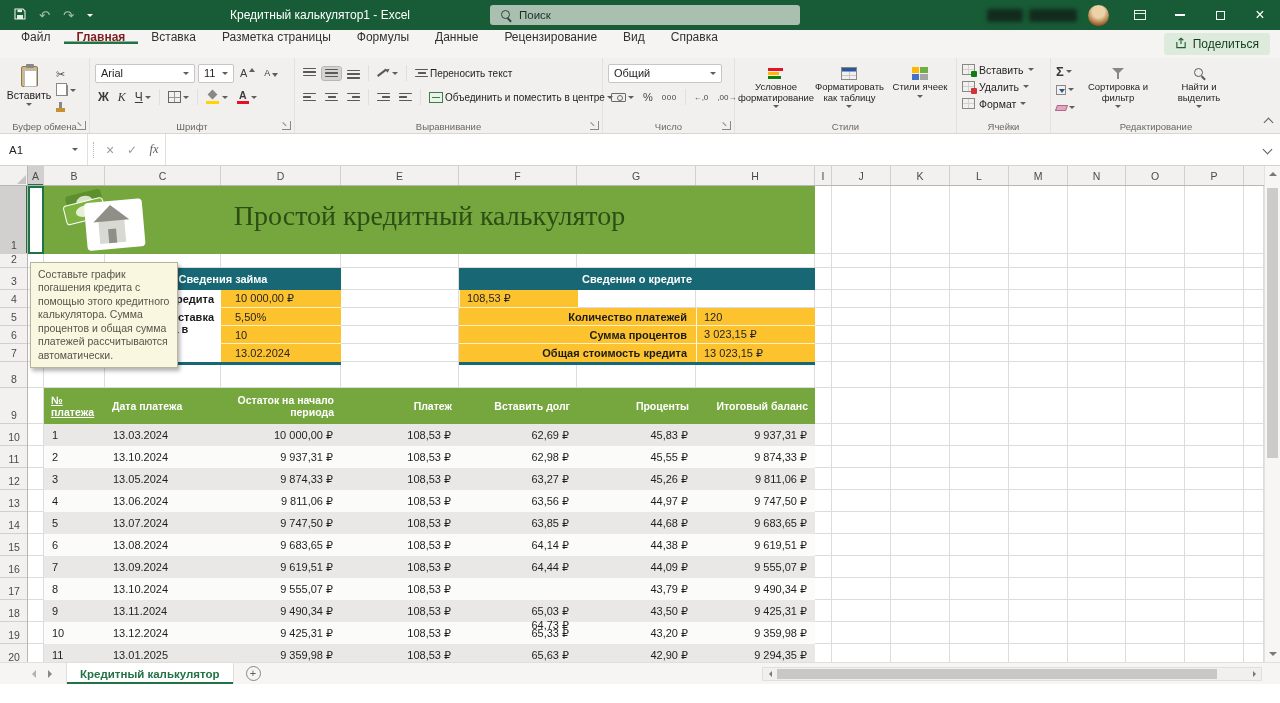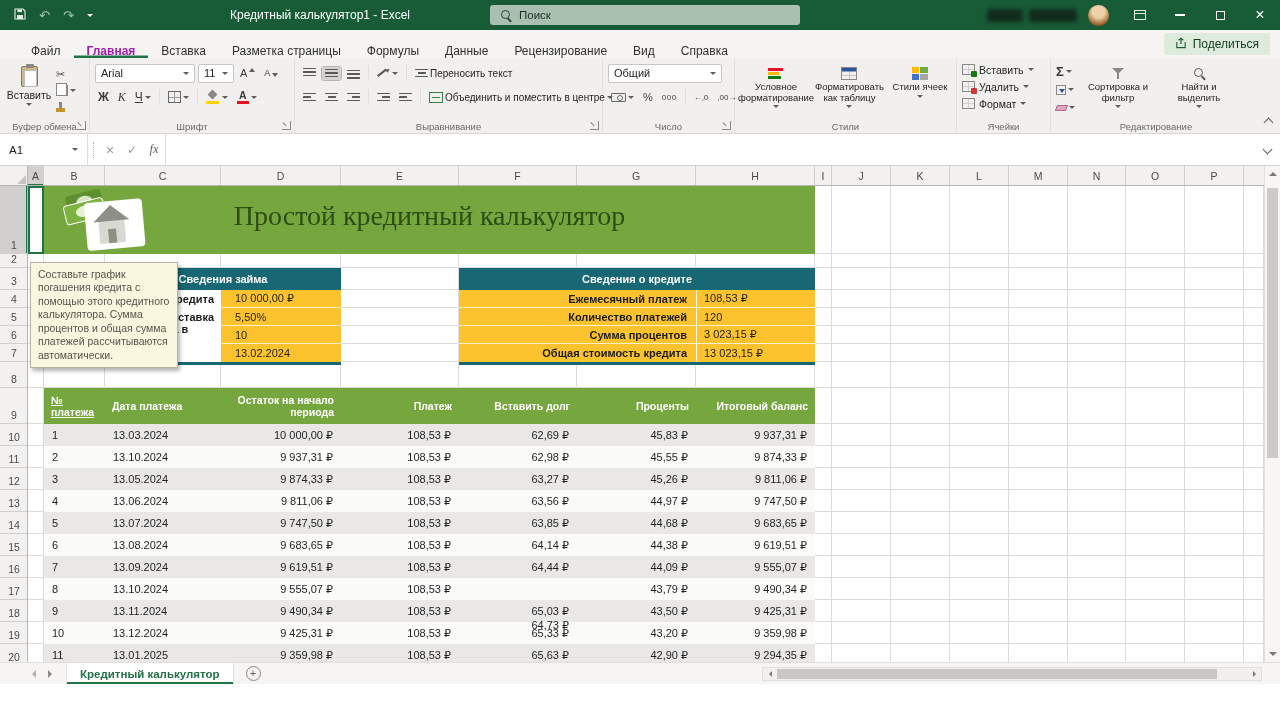--- a/index.html
+++ b/index.html
@@ -20,24 +20,24 @@
   .ribopt::after{content:"";position:absolute;left:0;right:0;top:2px;height:1.2px;background:#e8efe9}
   .winbtn{width:40px;height:30px;display:flex;align-items:center;justify-content:center}
   .wb-min{width:10px;height:1.5px;background:#fff}
   .wb-max{width:9px;height:9px;border:1.2px solid #fff}
   .wb-close::before{content:"×";font-size:16px;color:#fff;line-height:1}
   .mag{width:12px;height:12px;position:relative;flex:none}
   .mag::before{content:"";position:absolute;left:1px;top:1px;width:7px;height:7px;border:1.5px solid #30453a;border-radius:50%}
   .mag::after{content:"";position:absolute;right:0;bottom:1px;width:5px;height:1.5px;background:#30453a;transform:rotate(45deg)}
 
   
-  #tabrow{position:absolute;top:30px;left:0;right:0;height:28px;background:#f5f4f3;display:flex;align-items:flex-end;padding-left:18px}
+  #tabrow{position:absolute;top:30px;left:0;right:0;height:28px;background:#f5f4f3;display:flex;align-items:flex-start;padding-left:8px}
   #ribbon-tabs{display:flex;align-items:stretch}
   .rtab{display:flex;align-items:center;padding:0 13px;font-size:12px;color:#323130}
-  .rtab.active{font-weight:700;color:#a21caf;box-shadow:inset 0 -2.5px 0 #217346}
+  .rtab.active{font-weight:700;color:#7f1d1d;box-shadow:inset 0 -2.5px 0 #217346}
   .sharebtn{position:absolute;right:10px;top:3px;height:22px;display:flex;align-items:center;gap:6px;background:#dcebdc;border-radius:3px;padding:0 11px;font-size:12px;color:#143a21}
 
   
   #ribbon{position:absolute;top:58px;left:0;right:0;height:76px;background:#f1f0ee;border-bottom:1px solid #d8d6d4;display:flex}
   .grp{position:relative;display:flex;flex-direction:column;padding:3px 3px 13px 5px;border-right:1px solid #e3e1df;flex:none}
   .grp-label{position:absolute;bottom:1px;left:0;right:0;text-align:center;font-size:9.5px;color:#6a6865;white-space:nowrap}
   .launcher{position:absolute;right:3px;bottom:3px;width:9px;height:9px;border-right:1.2px solid #8a8886;border-bottom:1.2px solid #8a8886}
   .launcher::before{content:"";position:absolute;left:1px;top:1px;width:5px;height:1.2px;background:#8a8886;transform:rotate(45deg);transform-origin:left top}
   .grprow{display:flex;align-items:center;gap:3px;margin:2px 0;min-height:20px}
   .minicol{display:flex;flex-direction:column;gap:4px}
@@ -668,21 +668,20 @@
               <div class="itl">Дата взятия кредита</div>
               <div class="itv">13.02.2024</div>
             </div>
           </div>
       </div>
 
       <div class="info credit">
         <div class="info-h">Сведения о кредите</div>
         <div id="credit-body">
             <div class="itr">
-              <div class="itl">Ежемесячный платеж</div>
               <div class="itv">108,53 ₽</div>
             </div>
             <div class="itr">
               <div class="itl">Количество платежей</div>
               <div class="itv">120</div>
             </div>
             <div class="itr">
               <div class="itl">Сумма процентов</div>
               <div class="itv">3 023,15 ₽</div>
             </div>

